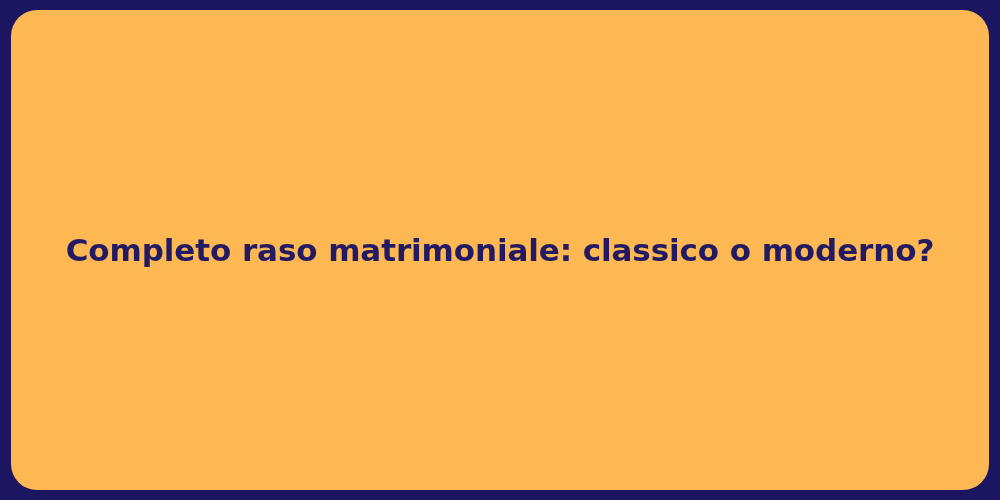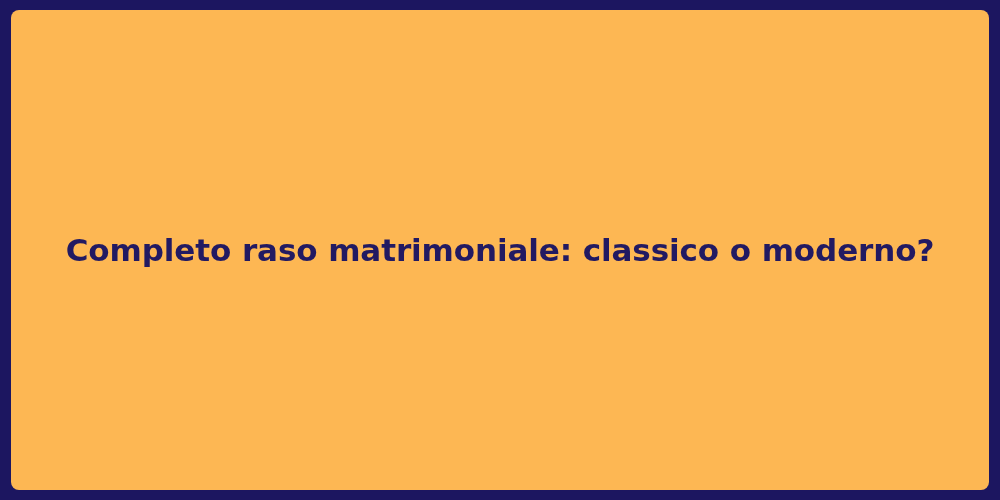--- a/index.html
+++ b/index.html
@@ -24,21 +24,21 @@
     background: #1c1660;          
     padding: 10px 11px 10px 11px; 
   }
 
   
   #banner-panel {
     box-sizing: border-box;
     width: 100%;
     height: 100%;
     background: #fdb753;          
-    border-radius: 8px;          
+    border-radius: 26px;          
     display: flex;
     align-items: center;
     justify-content: center;
     text-align: center;
   }
 
   
   #banner-headline {
     margin: 0;
     padding: 0 40px;

